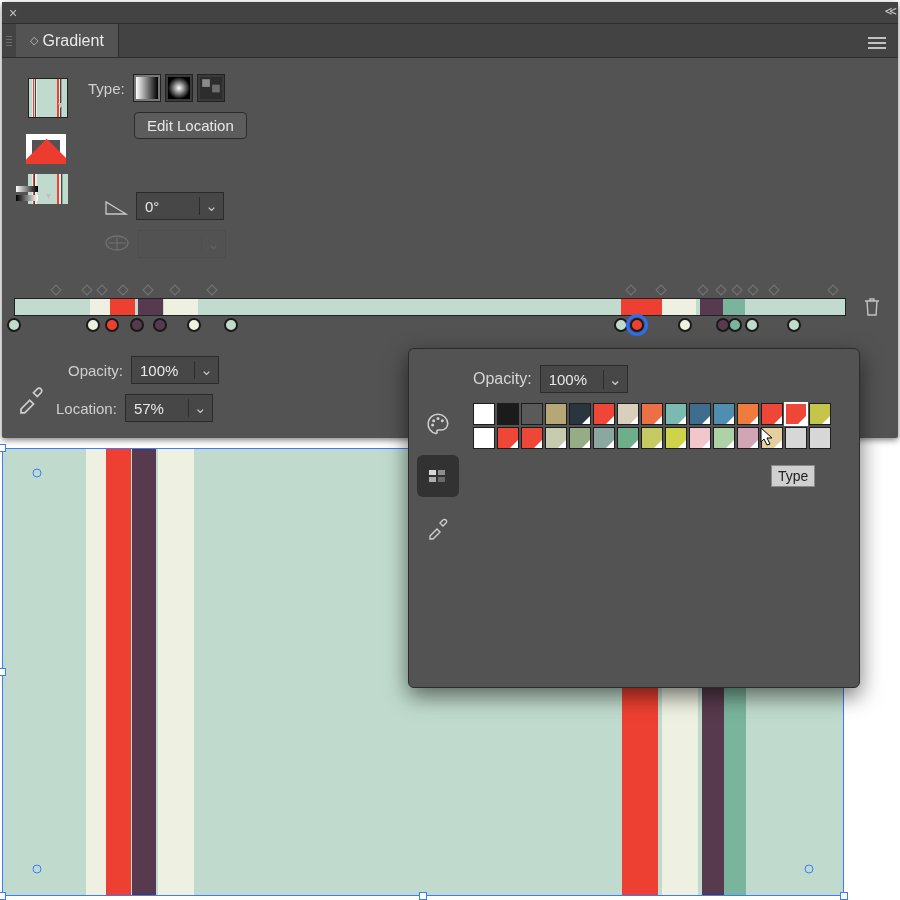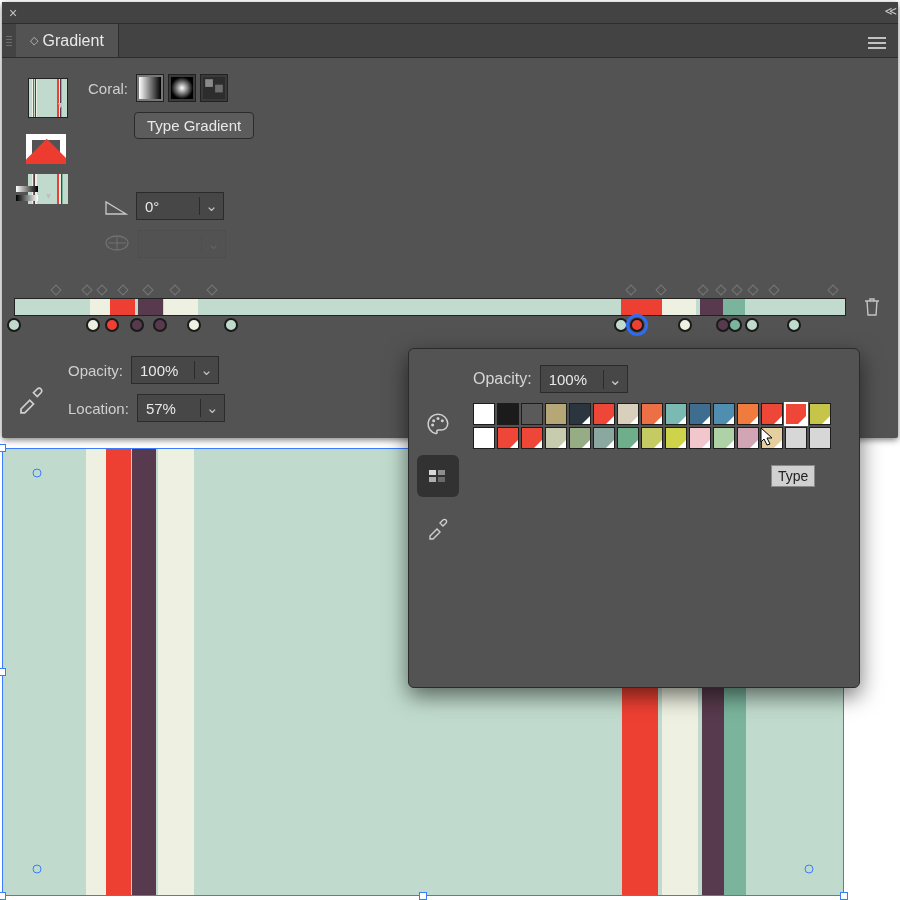--- a/index.html
+++ b/index.html
@@ -174,21 +174,21 @@
       </div>
     <div class="fs-stroke"></div>
 
     <div class="reverse">
         <div class="r1"></div>
         <div class="r2"></div>
       </div>
     <div class="reverse-drop">▾</div>
 
     <div class="row" style="left:86px; top:16px;">
-      <label>Coral:</label>
+      <label>Type:</label>
       <div class="typetoggle">
         <div class="tbtn active">
           <svg viewBox="0 0 20 20">
               <defs>
                 <linearGradient id="g1">
                   <stop offset="0" stop-color="#fff"></stop>
                   <stop offset="1" stop-color="#000"></stop>
                 </linearGradient>
               </defs>
               <rect width="20" height="20" fill="url(#g1)"></rect>
@@ -209,21 +209,21 @@
           <svg viewBox="0 0 20 20">
               <rect width="20" height="20" fill="#2d2d2d"></rect>
               <rect x="2" y="2" width="7" height="7" fill="#8a8a8a"></rect>
               <rect x="11" y="7" width="7" height="7" fill="#6d6d6d"></rect>
             </svg>
         </div>
       </div>
     </div>
 
     <div class="row" style="left:132px; top:54px;">
-      <button class="btn">Type Gradient</button>
+      <button class="btn">Edit Location</button>
     </div>
 
 
     <div class="row" style="left:102px; top:134px;">
       <span class="angle-icon">
         <svg viewBox="0 0 24 16">
             <path d="M2 14 L2 2 L22 14 Z" fill="none" stroke="#c8c8c8" stroke-width="1.3"></path>
           </svg>
       </span>
       <div class="select">
@@ -302,21 +302,21 @@
         </svg>
     </div>
 
     <div class="row" style="left:66px; top:298px;">
       <label>Opacity:</label>
       <div class="select">
         <span>100%</span>
         <div class="dd">⌄</div>
       </div>
     </div>
-    <div class="row" style="left:66px; top:336px;">
+    <div class="row" style="left:54px; top:336px;">
       <label>Location:</label>
       <div class="select">
         <span>57%</span>
         <div class="dd">⌄</div>
       </div>
     </div>
   </div>
 </div>
 
 <div class="popup">

